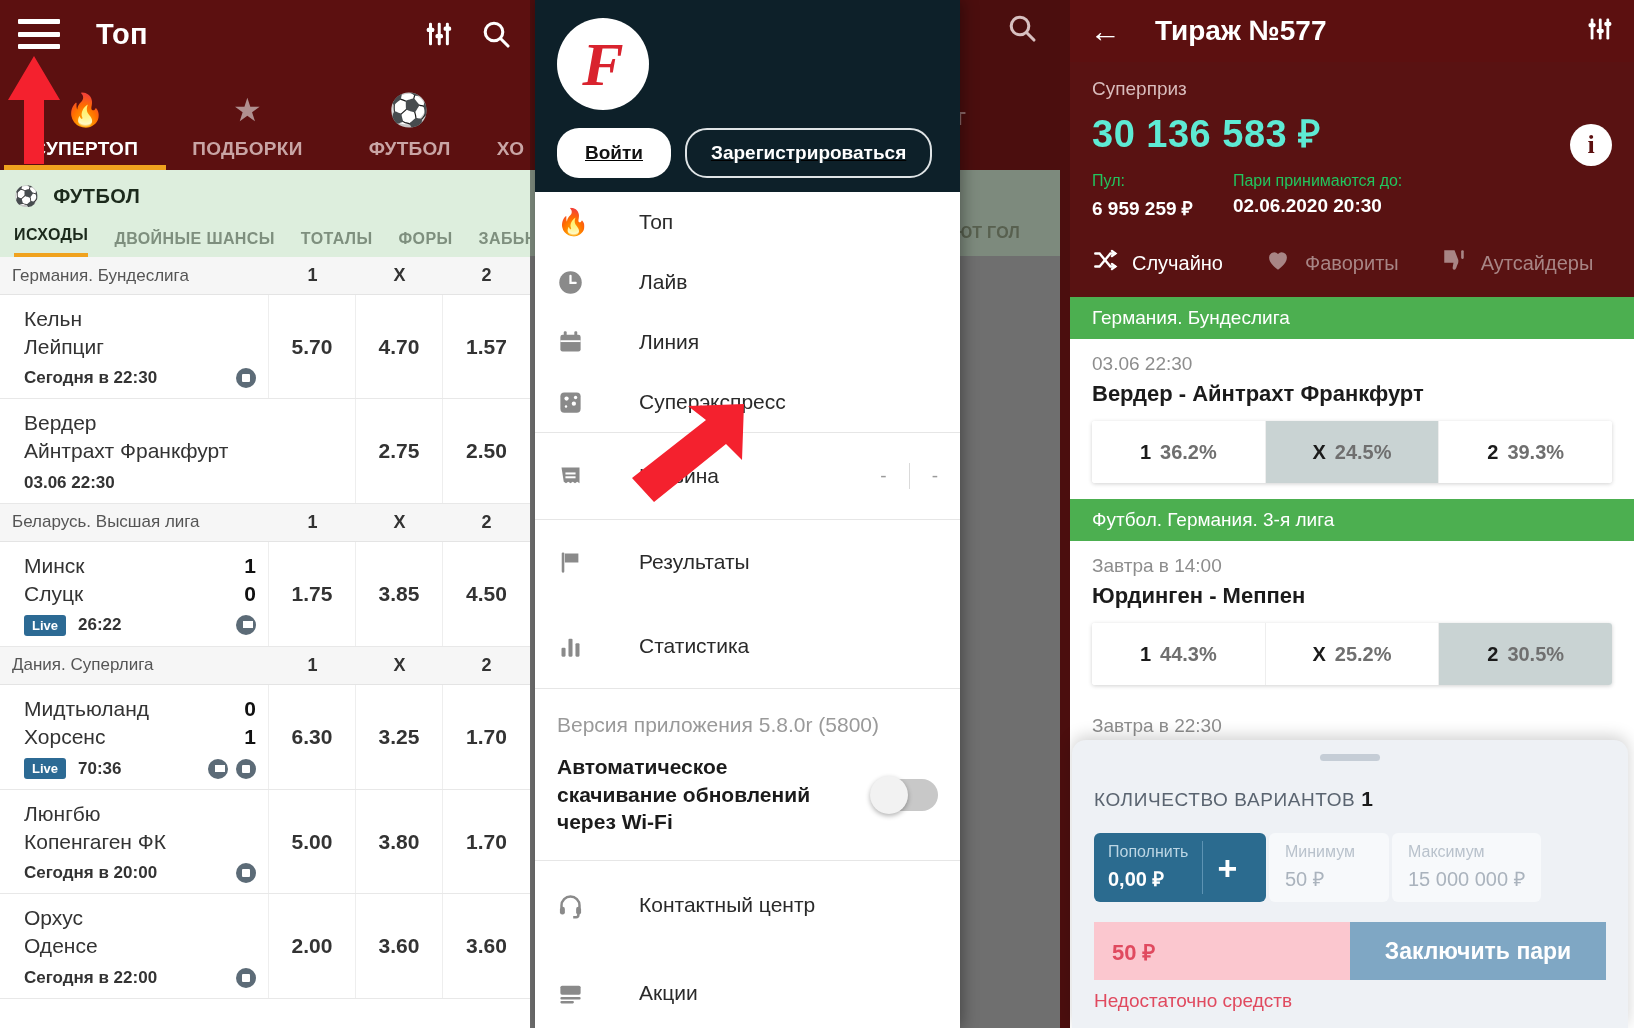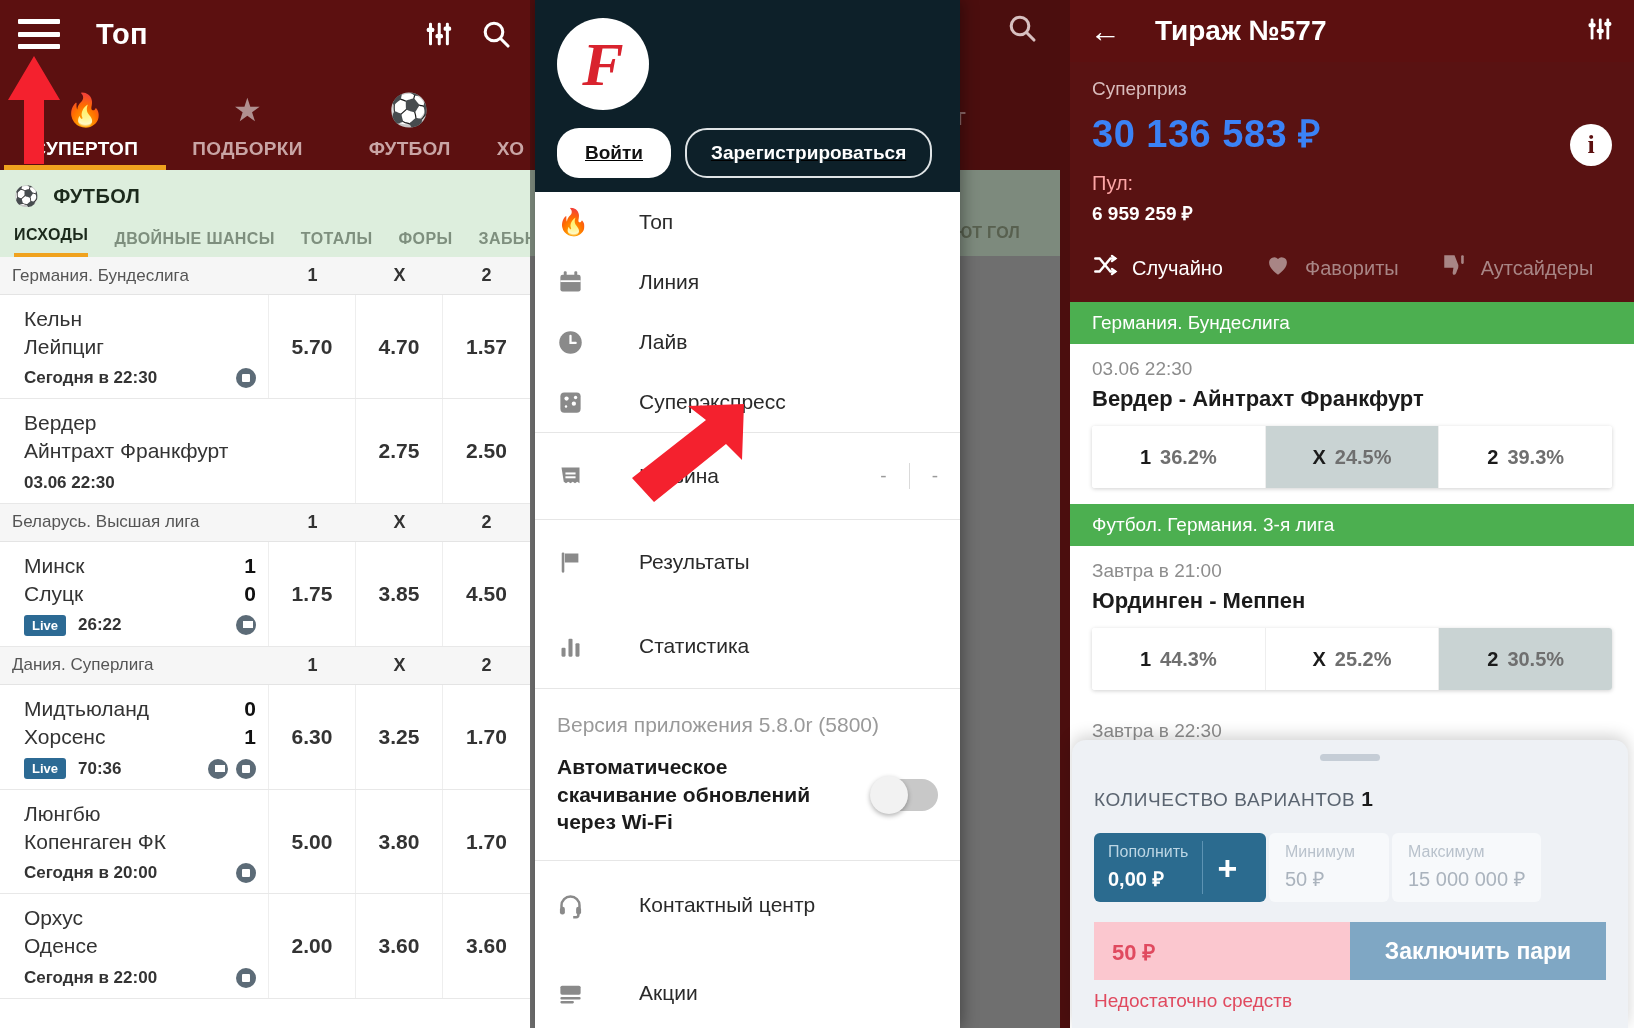--- a/index.html
+++ b/index.html
@@ -81,24 +81,24 @@
 
   
   .panel3 { position:relative; width:574px; height:1028px; overflow:hidden; background:#fff; }
   .p3-strip { position:absolute; left:0; top:0; width:10px; height:1028px; background:#4b0e0e; }
   .p3-head { background:#5c1010; height:62px; display:flex; align-items:center; padding:0 20px; }
   .p3-back { color:#fff; font-size:31px; line-height:1; }
   .p3-title { color:#fff; font-size:28px; font-weight:700; margin-left:34px; }
   .p3-sp { flex:1; }
   .p3-prize { background:#591212; padding:16px 22px 16px 22px; position:relative; }
   .p3-prize-lbl { color:#d9bcbc; font-size:19px; }
-  .p3-prize-amt { color:#3b82f6; font-size:38px; font-weight:700; margin-top:6px; letter-spacing:.5px; }
+  .p3-prize-amt { color:#5eead4; font-size:38px; font-weight:700; margin-top:6px; letter-spacing:.5px; }
   .p3-sub { display:flex; margin-top:14px; }
   .p3-sub-col { margin-right:40px; }
-  .p3-sub-lbl { color:#fca5a5; font-size:20px; }
+  .p3-sub-lbl { color:#22c55e; font-size:16px; }
   .p3-sub-val { color:#fff; font-size:19px; font-weight:700; margin-top:5px; }
   .p3-info { position:absolute; right:22px; top:62px; width:42px; height:42px; border-radius:50%; background:#fff; display:flex; align-items:center; justify-content:center; color:#5c1010; font-size:26px; font-weight:700; font-family:"Liberation Serif", serif; }
   .p3-modes { background:#591212; display:flex; align-items:center; padding:10px 22px 18px 22px; }
   .p3-mode { display:flex; align-items:center; margin-right:42px; }
   .p3-mode .mi { font-size:24px; margin-right:14px; }
   .p3-mode .ml { font-size:20px; font-weight:400; }
   .p3-mode.on .ml, .p3-mode.on .mi { color:#fff; }
   .p3-mode.off .ml, .p3-mode.off .mi { color:#a88585; }
   .lg-banner { background:#4caf50; color:#fff; font-size:19px; padding:10px 22px; }
   .ev { padding:14px 22px 0 22px; }
@@ -383,37 +383,37 @@
         </div>
       </div>
 
       <div class="p2-group">
         <div class="p2-item">
           <span class="ic" style="color:#222">🔥</span>
           <span class="lb">Топ</span>
         </div>
         <div class="p2-item">
           <span class="ic">
+            <svg width="27" height="27" viewBox="0 0 24 24">
+                <circle cx="12" cy="12" r="10" fill="#8a8a8a"></circle>
+                <path d="M12 6 v6.4 h4.6" stroke="#fff" stroke-width="2" fill="none" stroke-linecap="round"></path>
+              </svg>
+          </span>
+          <span class="lb">Лайв</span>
+        </div>
+        <div class="p2-item">
+          <span class="ic">
             <svg width="27" height="27" viewBox="0 0 24 24" fill="#8a8a8a">
                 <rect x="3" y="5" width="18" height="15" rx="2"></rect>
                 <rect x="6" y="2" width="2.6" height="4.5" rx="1"></rect>
                 <rect x="15.4" y="2" width="2.6" height="4.5" rx="1"></rect>
                 <rect x="3" y="10" width="18" height="1.6" fill="#fff"></rect>
               </svg>
           </span>
           <span class="lb">Линия</span>
-        </div>
-        <div class="p2-item">
-          <span class="ic">
-            <svg width="27" height="27" viewBox="0 0 24 24">
-                <circle cx="12" cy="12" r="10" fill="#8a8a8a"></circle>
-                <path d="M12 6 v6.4 h4.6" stroke="#fff" stroke-width="2" fill="none" stroke-linecap="round"></path>
-              </svg>
-          </span>
-          <span class="lb">Лайв</span>
         </div>
         <div class="p2-item">
           <span class="ic">
             <svg width="27" height="27" viewBox="0 0 24 24">
                 <rect x="3" y="3" width="18" height="18" rx="3.5" fill="#8a8a8a"></rect>
                 <circle cx="8.5" cy="8.5" r="1.9" fill="#fff"></circle>
                 <circle cx="15" cy="13" r="1.9" fill="#fff"></circle>
                 <circle cx="16.5" cy="7.6" r="1.5" fill="#fff"></circle>
                 <circle cx="8" cy="15.5" r="1.1" fill="#fff"></circle>
               </svg>
@@ -522,20 +522,24 @@
       </div>
 
       <div class="p3-prize">
         <div class="p3-prize-lbl">Суперприз</div>
         <div class="p3-prize-amt">30 136 583 ₽</div>
         <div class="p3-sub">
           <div class="p3-sub-col">
             <div class="p3-sub-lbl">Пул:</div>
             <div class="p3-sub-val">6 959 259 ₽</div>
           </div>
+          <div class="p3-sub-col">
+            <div class="p3-sub-lbl">Пари принимаются до:</div>
+            <div class="p3-sub-val">02.06.2020 20:30</div>
+          </div>
         </div>
         <div class="p3-info">i</div>
       </div>
 
       <div class="p3-modes">
         <div class="p3-mode on">
           <span class="mi">
             <svg width="26" height="26" viewBox="0 0 24 24" fill="none" stroke="#fff" stroke-width="2.2" stroke-linecap="round">
                 <path d="M3 6h4l10 12h4"></path>
                 <path d="M3 18h4l10-12h4"></path>
@@ -579,21 +583,21 @@
           </div>
           <div class="ev-opt">
             <b>2</b>
             <span>39.3%</span>
           </div>
         </div>
       </div>
 
       <div class="lg-banner">Футбол. Германия. 3-я лига</div>
       <div class="ev">
-        <div class="ev-time">Завтра в 21:00</div>
+        <div class="ev-time">Завтра в 14:00</div>
         <div class="ev-name">Юрдинген - Меппен</div>
         <div class="ev-opts">
           <div class="ev-opt">
             <b>1</b>
             <span>44.3%</span>
           </div>
           <div class="ev-opt">
             <b>X</b>
             <span>25.2%</span>
           </div>

